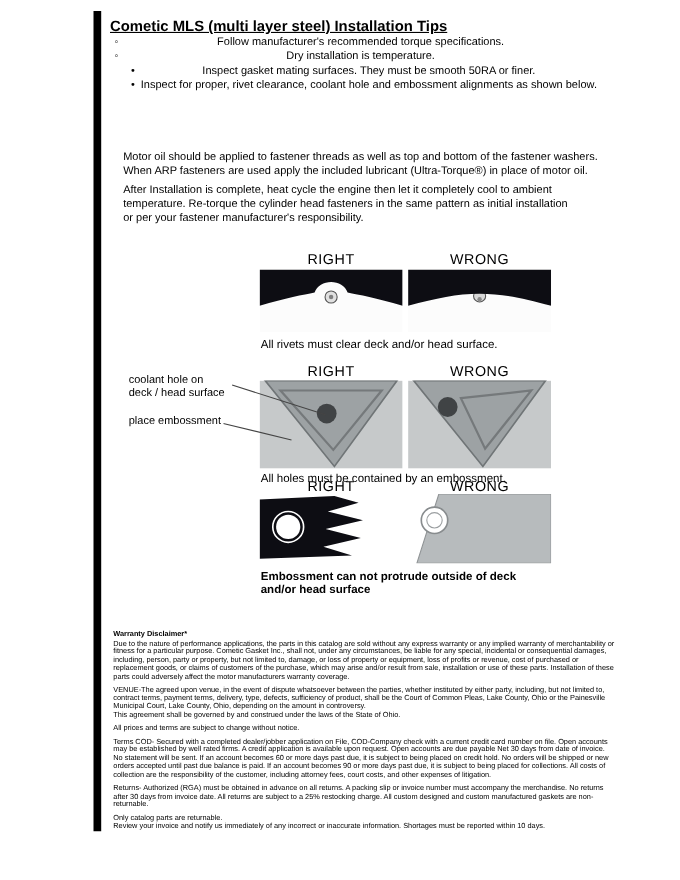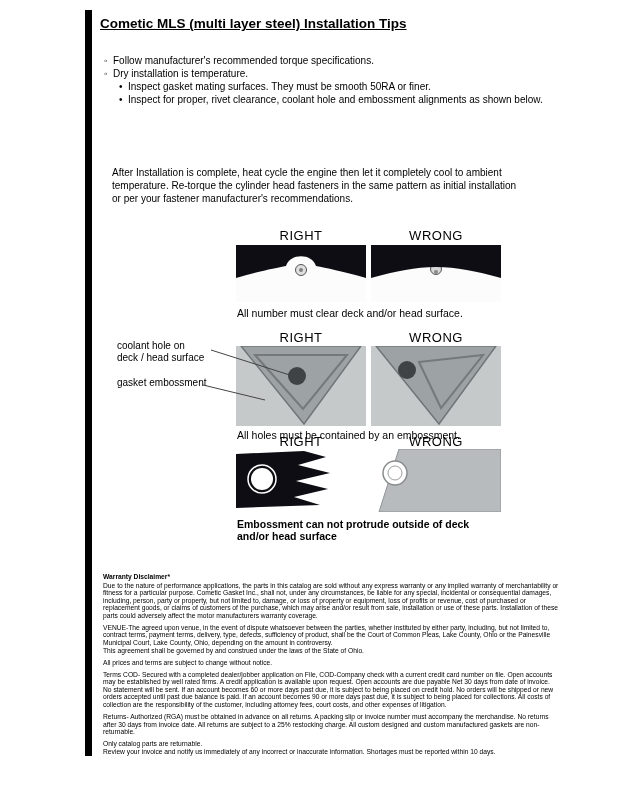--- a/index.html
+++ b/index.html
@@ -2,21 +2,21 @@
 <html><head>
 <meta charset="utf-8">
 <style>
   html, body { margin: 0; padding: 0; background: #ffffff; }
   .page {
     position: relative; width: 618px; height: 756px; background: #ffffff;
     font-family: "Liberation Sans", sans-serif; color: #000; overflow: hidden; margin: 0 auto;
   }
   .edge-rule { position: absolute; left: 85px; top: 10px; width: 7px; height: 782px; background: #000; }
   .title { position: absolute; left: 100px; top: 16px; font-size: 13.5px; font-weight: bold; text-decoration: underline; white-space: nowrap; }
-  .tips { position: absolute; left: 103px; top: 54px; font-size: 10px; line-height: 13px; }
+  .tips { position: absolute; left: 103px; top: 32px; font-size: 10px; line-height: 13px; text-align: center; }
   .tip { position: relative; padding-left: 10px; }
   .tip::before { content: "◦"; position: absolute; left: 1px; top: 0; font-size: 10px; }
   .tip.sub { margin-left: 15px; }
   .tip.sub::before { content: "•"; }
   .h2 { position: absolute; left: 112px; top: 117px; font-size: 12px; font-weight: bold; }
   .para { position: absolute; left: 112px; font-size: 10px; line-height: 13px; white-space: pre-line; width: 460px; }
   .p1 { top: 136px; }
   .p2 { top: 166px; }
   .note { top: 205px; white-space: nowrap; }
   .dg-label { position: absolute; width: 130px; text-align: center; font-size: 13px; letter-spacing: 0.5px; }
@@ -39,51 +39,53 @@
 
   <div class="title">Cometic MLS (multi layer steel) Installation Tips</div>
 
   <div class="tips">
     <div class="tip">Follow manufacturer's recommended torque specifications.</div>
     <div class="tip">Dry installation is temperature.</div>
     <div class="tip sub">Inspect gasket mating surfaces.  They must be smooth 50RA or finer.</div>
     <div class="tip sub">Inspect for proper, rivet clearance, coolant hole and embossment alignments as shown below.</div>
   </div>
 
+  <div class="para p1">Motor oil should be applied to fastener threads as well as top and bottom of the fastener washers.
+When ARP fasteners are used apply the included lubricant (Ultra-Torque®) in place of motor oil.</div>
   <div class="para p2">After Installation is complete, heat cycle the engine then let it completely cool to ambient
 temperature. Re-torque the cylinder head fasteners in the same pattern as initial installation
-or per your fastener manufacturer's recommendations.</div>
+or per your fastener manufacturer's responsibility.</div>
 
   <div class="dg-label" style="left:236px; top:228px;">RIGHT</div>
   <div class="dg-label" style="left:371px; top:228px;">WRONG</div>
 
   <div class="dg-img" style="left:236px; top:245px;">
     <svg width="130" height="57" viewBox="0 0 130 57">
       <rect width="130" height="57" fill="#fcfcfc"></rect>
       <path d="M0,0 H130 V33 C106,26 90,23 80,21 C76,8 54,8 50,21 C40,23 24,26 0,33 Z" fill="#0d0d13"></path>
       <circle cx="65" cy="25" r="5.5" fill="#e0e0e0" stroke="#555" stroke-width="1"></circle>
       <circle cx="65" cy="25" r="2" fill="#808080"></circle>
     </svg>
   </div>
   <div class="dg-img" style="left:371px; top:245px;">
     <svg width="130" height="57" viewBox="0 0 130 57">
       <rect width="130" height="57" fill="#fcfcfc"></rect>
       <circle cx="65" cy="24" r="5.5" fill="#d8d8d8" stroke="#555" stroke-width="1"></circle>
       <path d="M0,0 H130 V33 C104,26 86,22 65,22 C44,22 26,26 0,33 Z" fill="#0d0d13"></path>
       <circle cx="65" cy="27" r="2" fill="#8a8a8a"></circle>
     </svg>
   </div>
-  <div class="caption" style="top:307px;">All number must clear deck and/or head surface.</div>
+  <div class="caption" style="top:307px;">All rivets must clear deck and/or head surface.</div>
 
   <div class="dg-label" style="left:236px; top:330px;">RIGHT</div>
   <div class="dg-label" style="left:371px; top:330px;">WRONG</div>
 
   <div class="ann" style="left:117px; top:340px;">coolant hole on
 deck / head surface</div>
-  <div class="ann" style="left:117px; top:377px;">gasket embossment</div>
+  <div class="ann" style="left:117px; top:377px;">place embossment</div>
 
   <div class="dg-img" style="left:236px; top:346px;">
     <svg width="130" height="80" viewBox="0 0 130 80">
       <rect width="130" height="80" fill="#c6c9ca"></rect>
       <path d="M5,0 H125 L68,78 Z" fill="#9da2a4" stroke="#707577" stroke-width="1.5"></path>
       <path d="M19,9 H111 L67,63 Z" fill="none" stroke="#75797b" stroke-width="2"></path>
       <circle cx="61" cy="30" r="9" fill="#404345"></circle>
     </svg>
   </div>
   <div class="dg-img" style="left:371px; top:346px;">

